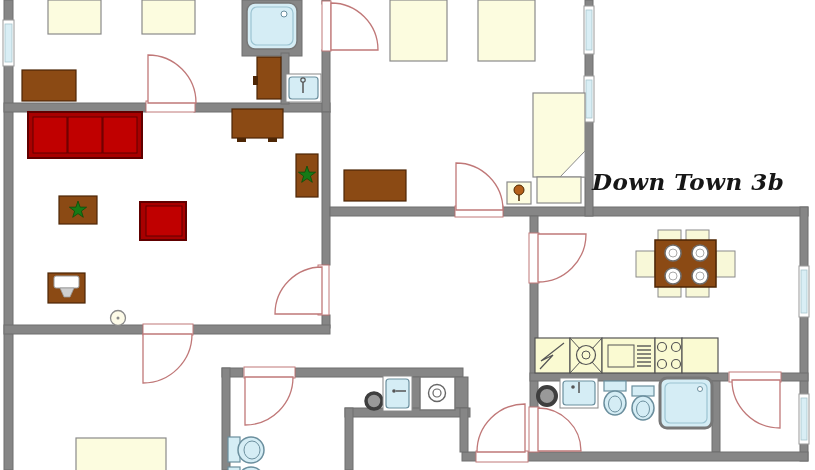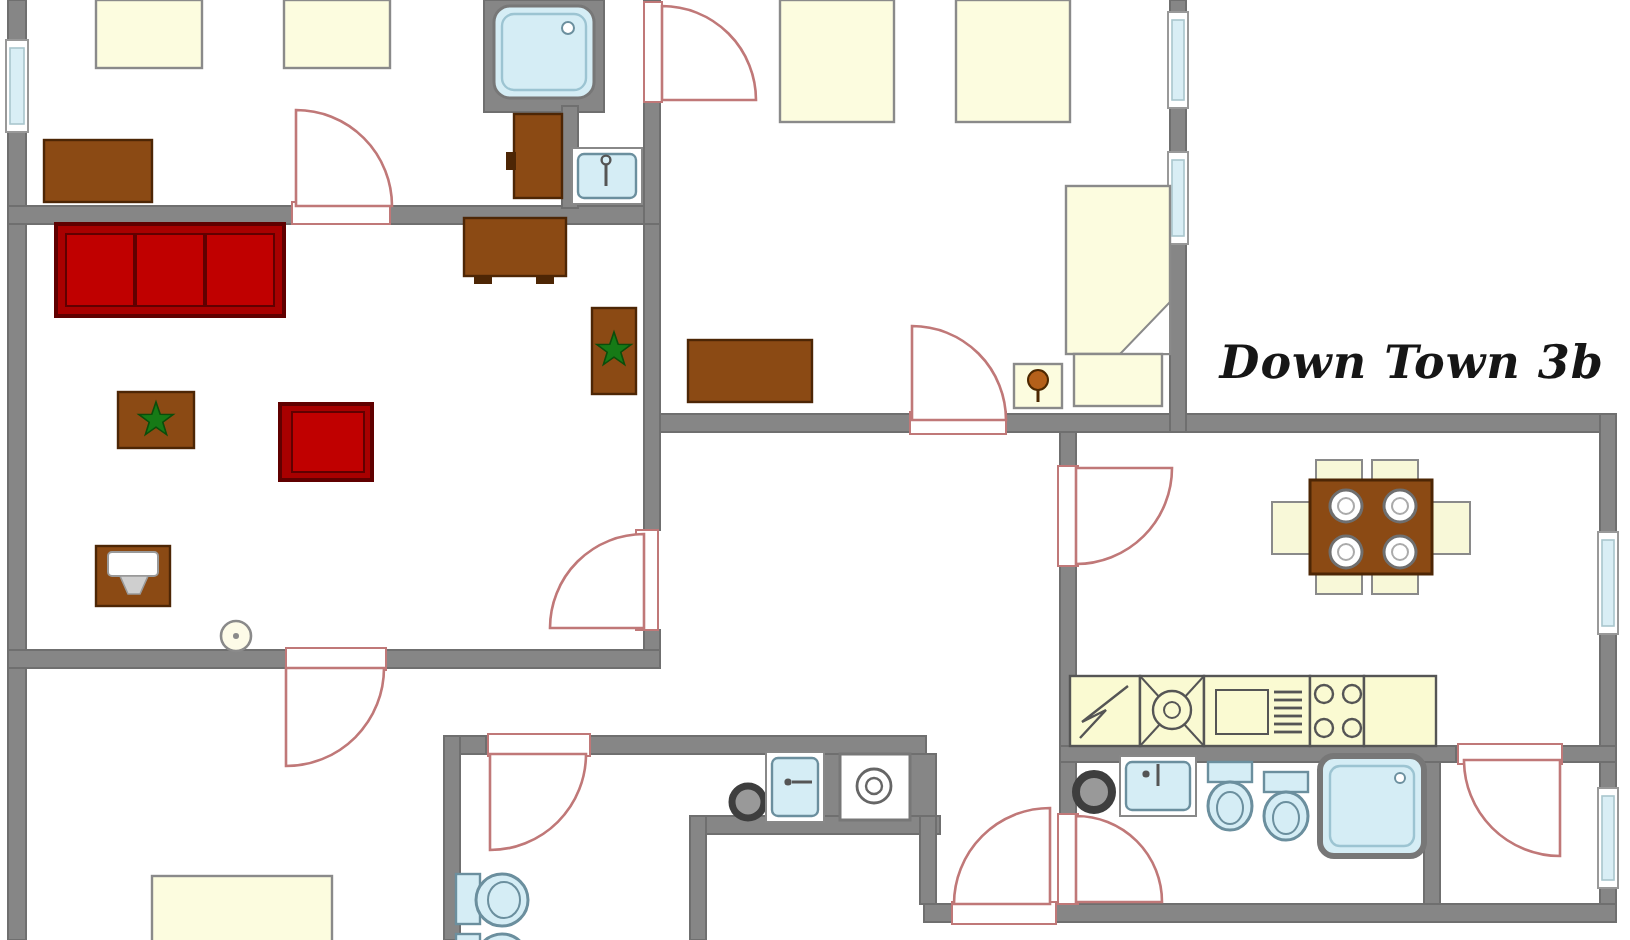--- a/index.html
+++ b/index.html
@@ -1,20 +1,20 @@
 <!DOCTYPE html>
 <html><head>
 <meta charset="utf-8">
 <style>
   html,body{margin:0;padding:0;background:#ffffff;}
   .canvas{position:relative;width:815px;height:470px;background:#ffffff;overflow:hidden;
           font-family:"Liberation Sans",sans-serif;}
   #plan-svg{position:absolute;left:0;top:0;}
   .plan-title{position:absolute;left:592px;top:168px;width:210px;height:30px;
-              text-align:right;color:#161616;
+              text-align:left;color:#161616;
               font-family:"DejaVu Serif","Liberation Serif",serif;
               font-style:italic;font-weight:bold;font-size:23px;letter-spacing:.5px;
               white-space:nowrap;}
 </style>
 </head>
 <body>
 
 <div class="canvas">
   <svg id="plan-svg" width="815" height="470" viewBox="0 0 815 470">
       <rect x="4" y="0" width="9" height="470" rx="0" fill="#868686" stroke="#6f6f6f" stroke-width="1"></rect>

